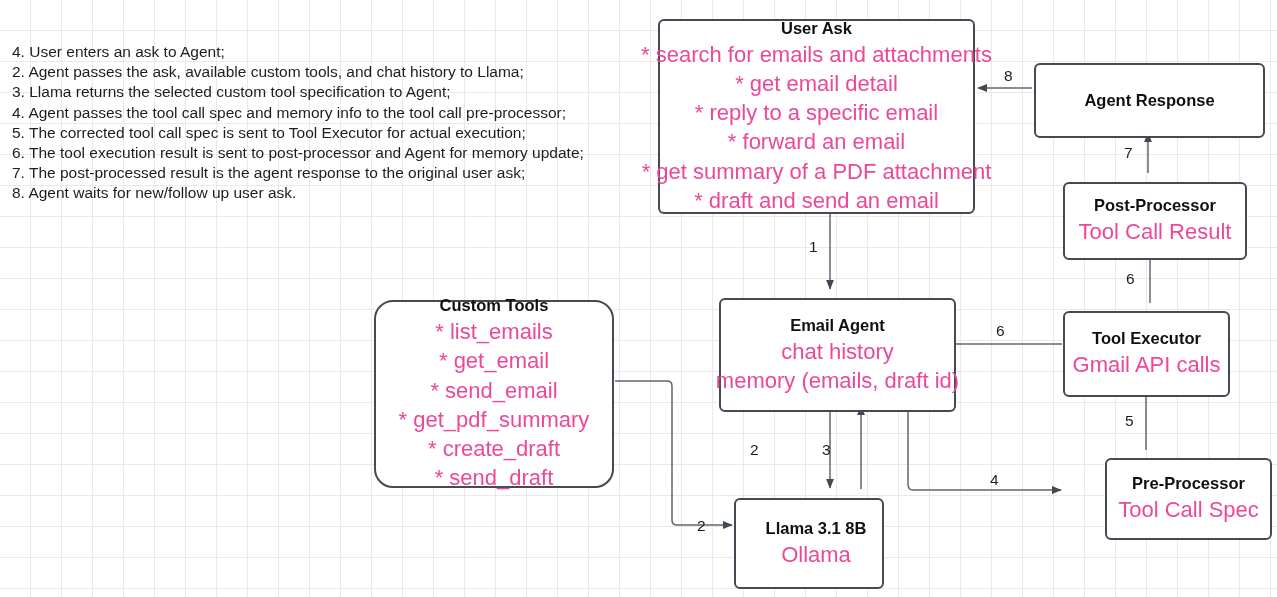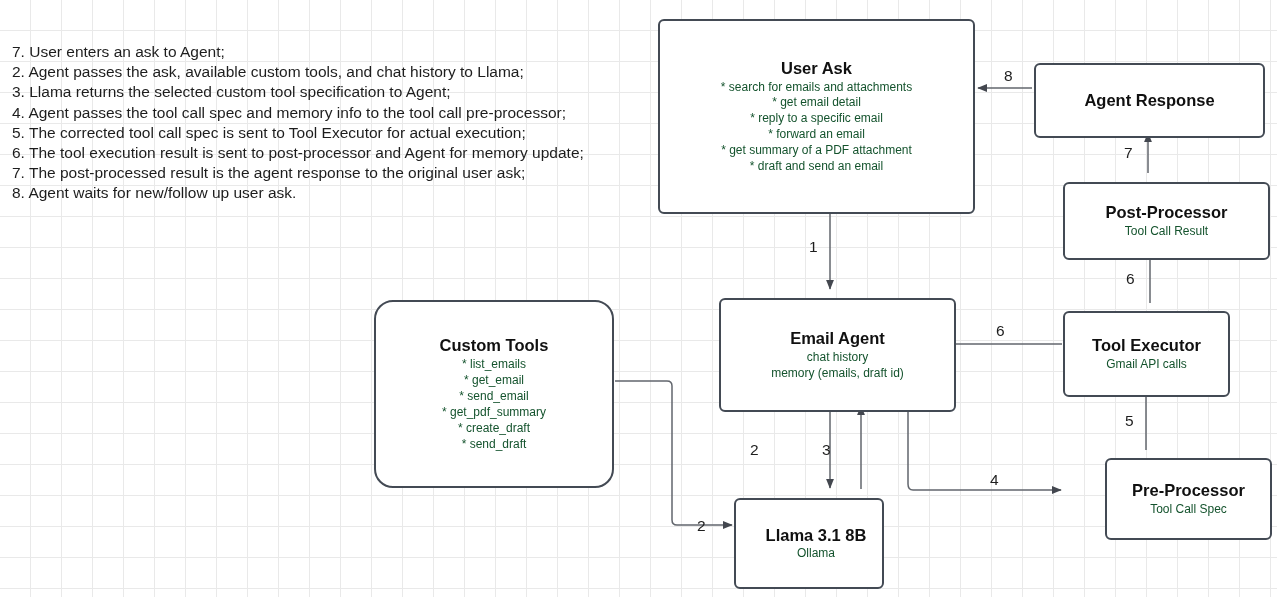--- a/index.html
+++ b/index.html
@@ -43,22 +43,22 @@
     padding: 4px 6px;
     margin-top: 8px;
   }
   .node-title {
     font-weight: bold;
     font-size: 16.5px;
     color: #101010;
     line-height: 1.32;
   }
   .node-line {
-    font-size: 12px;
-    color: #14532d;
+    font-size: 22px;
+    color: #ec4899;
     line-height: 1.33;
     white-space: nowrap;
   }
   .edge-label {
     position: absolute;
     font-size: 15.5px;
     color: #1e1e1e;
     line-height: 1;
     white-space: nowrap;
   }
@@ -115,21 +115,21 @@
   <div class="edge-label" style="left:697px; top:518px;">2</div>
   <div class="edge-label" style="left:822px; top:442px;">3</div>
   <div class="edge-label" style="left:990px; top:472px;">4</div>
   <div class="edge-label" style="left:1125px; top:413px;">5</div>
   <div class="edge-label" style="left:1126px; top:271px;">6</div>
   <div class="edge-label" style="left:996px; top:323px;">6</div>
   <div class="edge-label" style="left:1124px; top:145px;">7</div>
   <div class="edge-label" style="left:1004px; top:68px;">8</div>
 
   <div id="legend">
-    <div class="legend-row">7. User enters an ask to Agent;</div>
+    <div class="legend-row">4. User enters an ask to Agent;</div>
     <div class="legend-row">2. Agent passes the ask, available custom tools, and chat history to Llama;</div>
     <div class="legend-row">3. Llama returns the selected custom tool specification to Agent;</div>
     <div class="legend-row">4. Agent passes the tool call spec and memory info to the tool call pre-processor;</div>
     <div class="legend-row">5. The corrected tool call spec is sent to Tool Executor for actual execution;</div>
     <div class="legend-row">6. The tool execution result is sent to post-processor and Agent for memory update;</div>
     <div class="legend-row">7. The post-processed result is the agent response to the original user ask;</div>
     <div class="legend-row">8. Agent waits for new/follow up user ask.</div>
   </div>
 
   <div class="node" style="left:658px; top:11px; width:317px; height:195px;">
@@ -139,21 +139,21 @@
     <div class="node-line">* reply to a specific email</div>
     <div class="node-line">* forward an email</div>
     <div class="node-line">* get summary of a PDF attachment</div>
     <div class="node-line">* draft and send an email</div>
   </div>
 
   <div class="node" style="left:1034px; top:55px; width:231px; height:75px;">
     <div class="node-title">Agent Response</div>
   </div>
 
-  <div class="node" style="left:1063px; top:174px; width:207px; height:78px;">
+  <div class="node" style="left:1063px; top:174px; width:184px; height:78px;">
     <div class="node-title">Post-Processor</div>
     <div class="node-line">Tool Call Result</div>
   </div>
 
   <div class="node" style="left:1063px; top:303px; width:167px; height:86px;">
     <div class="node-title">Tool Executor</div>
     <div class="node-line">Gmail API calls</div>
   </div>
 
   <div class="node" style="left:1105px; top:450px; width:167px; height:82px;">

